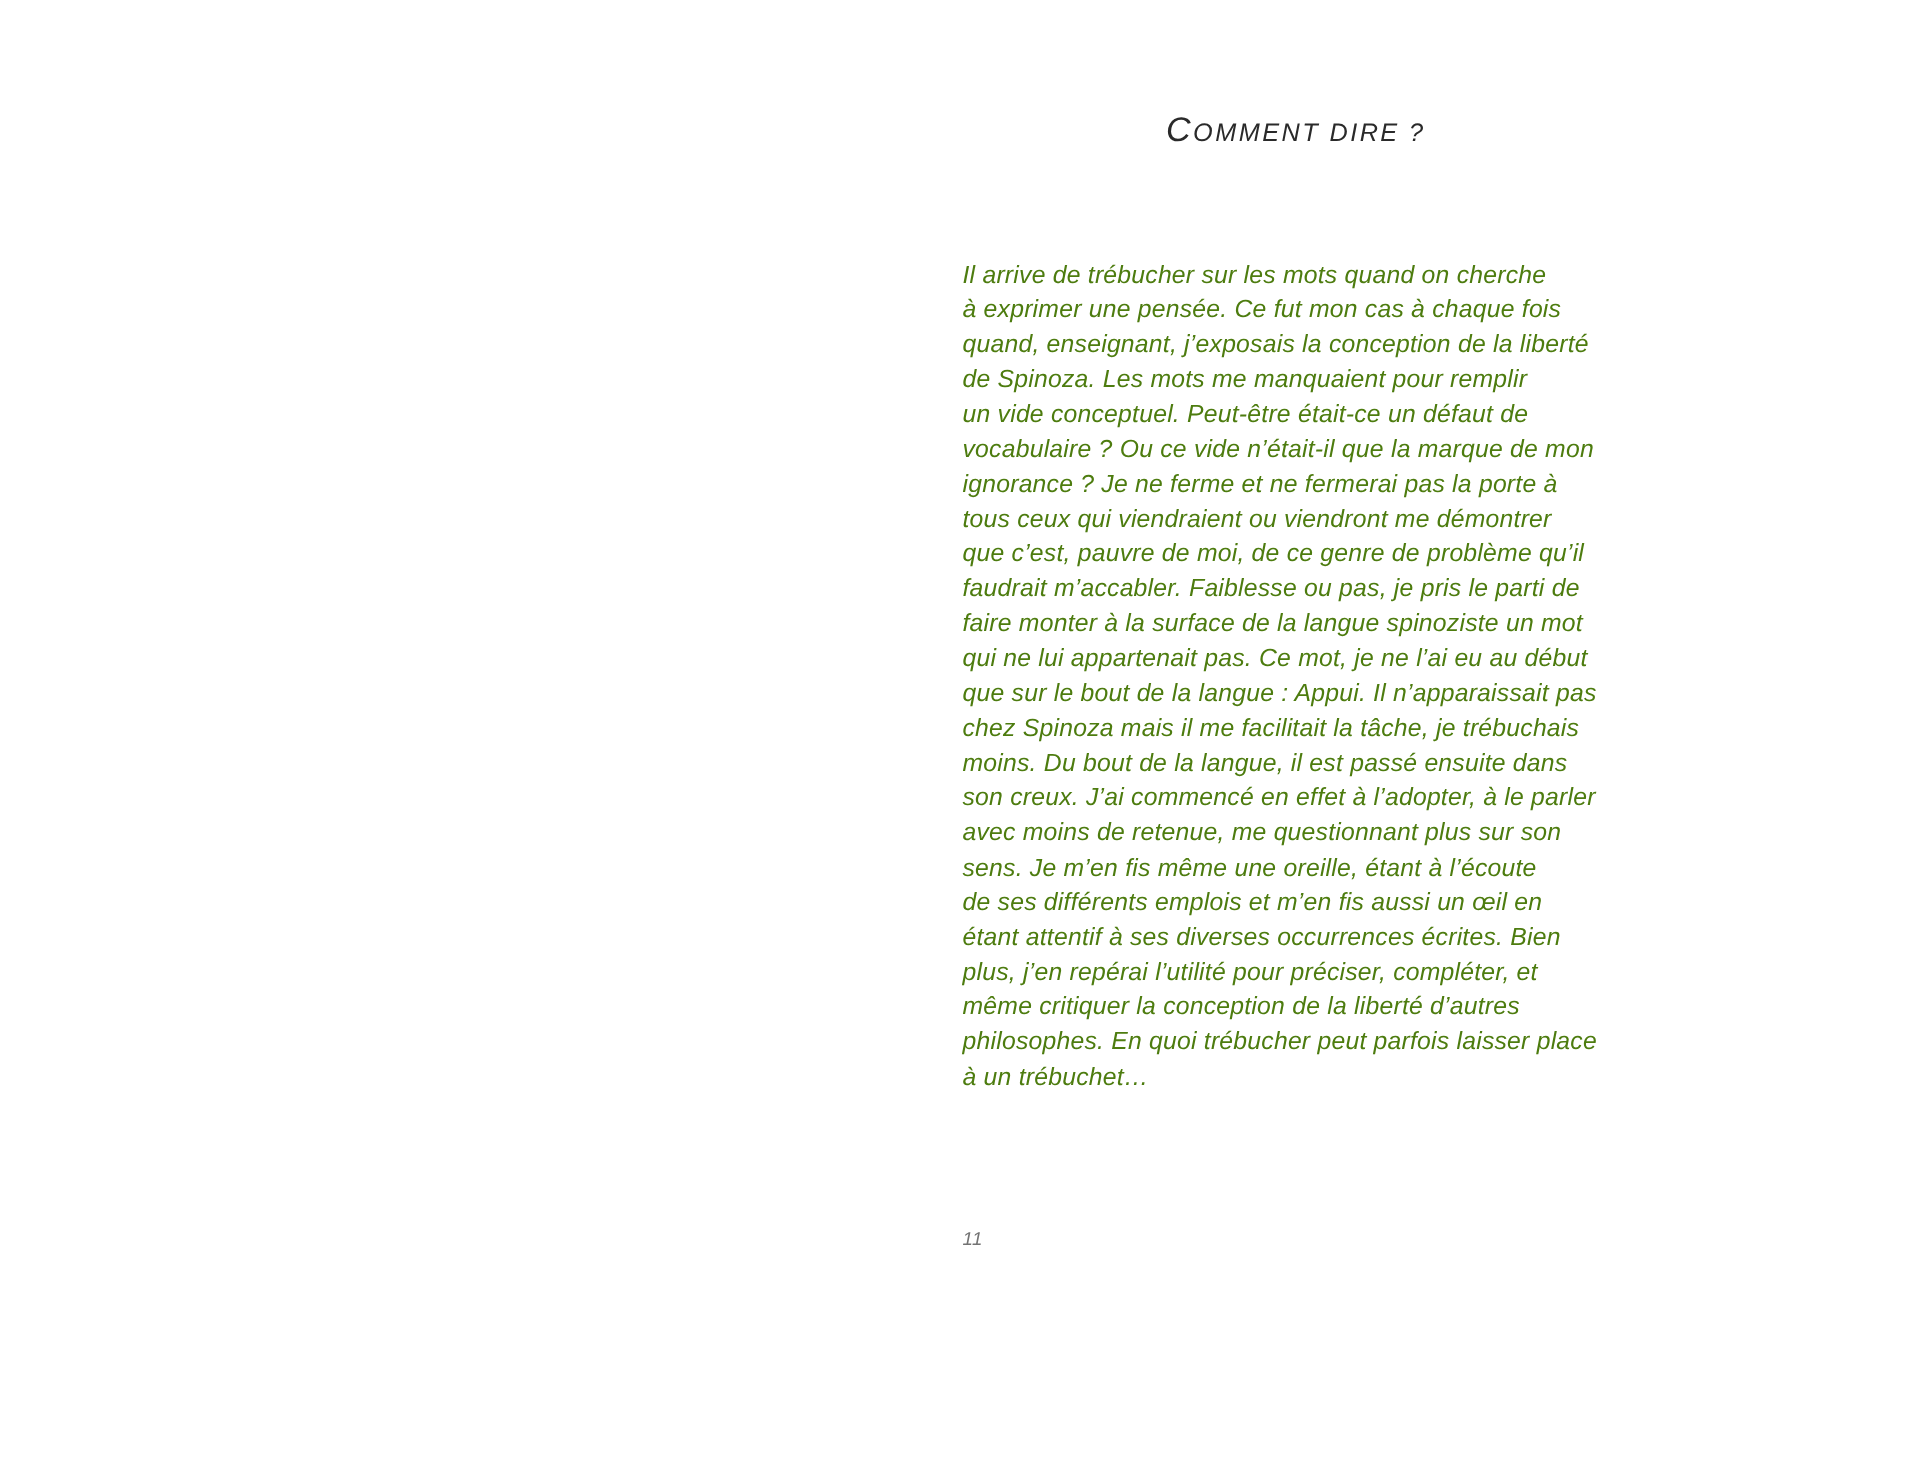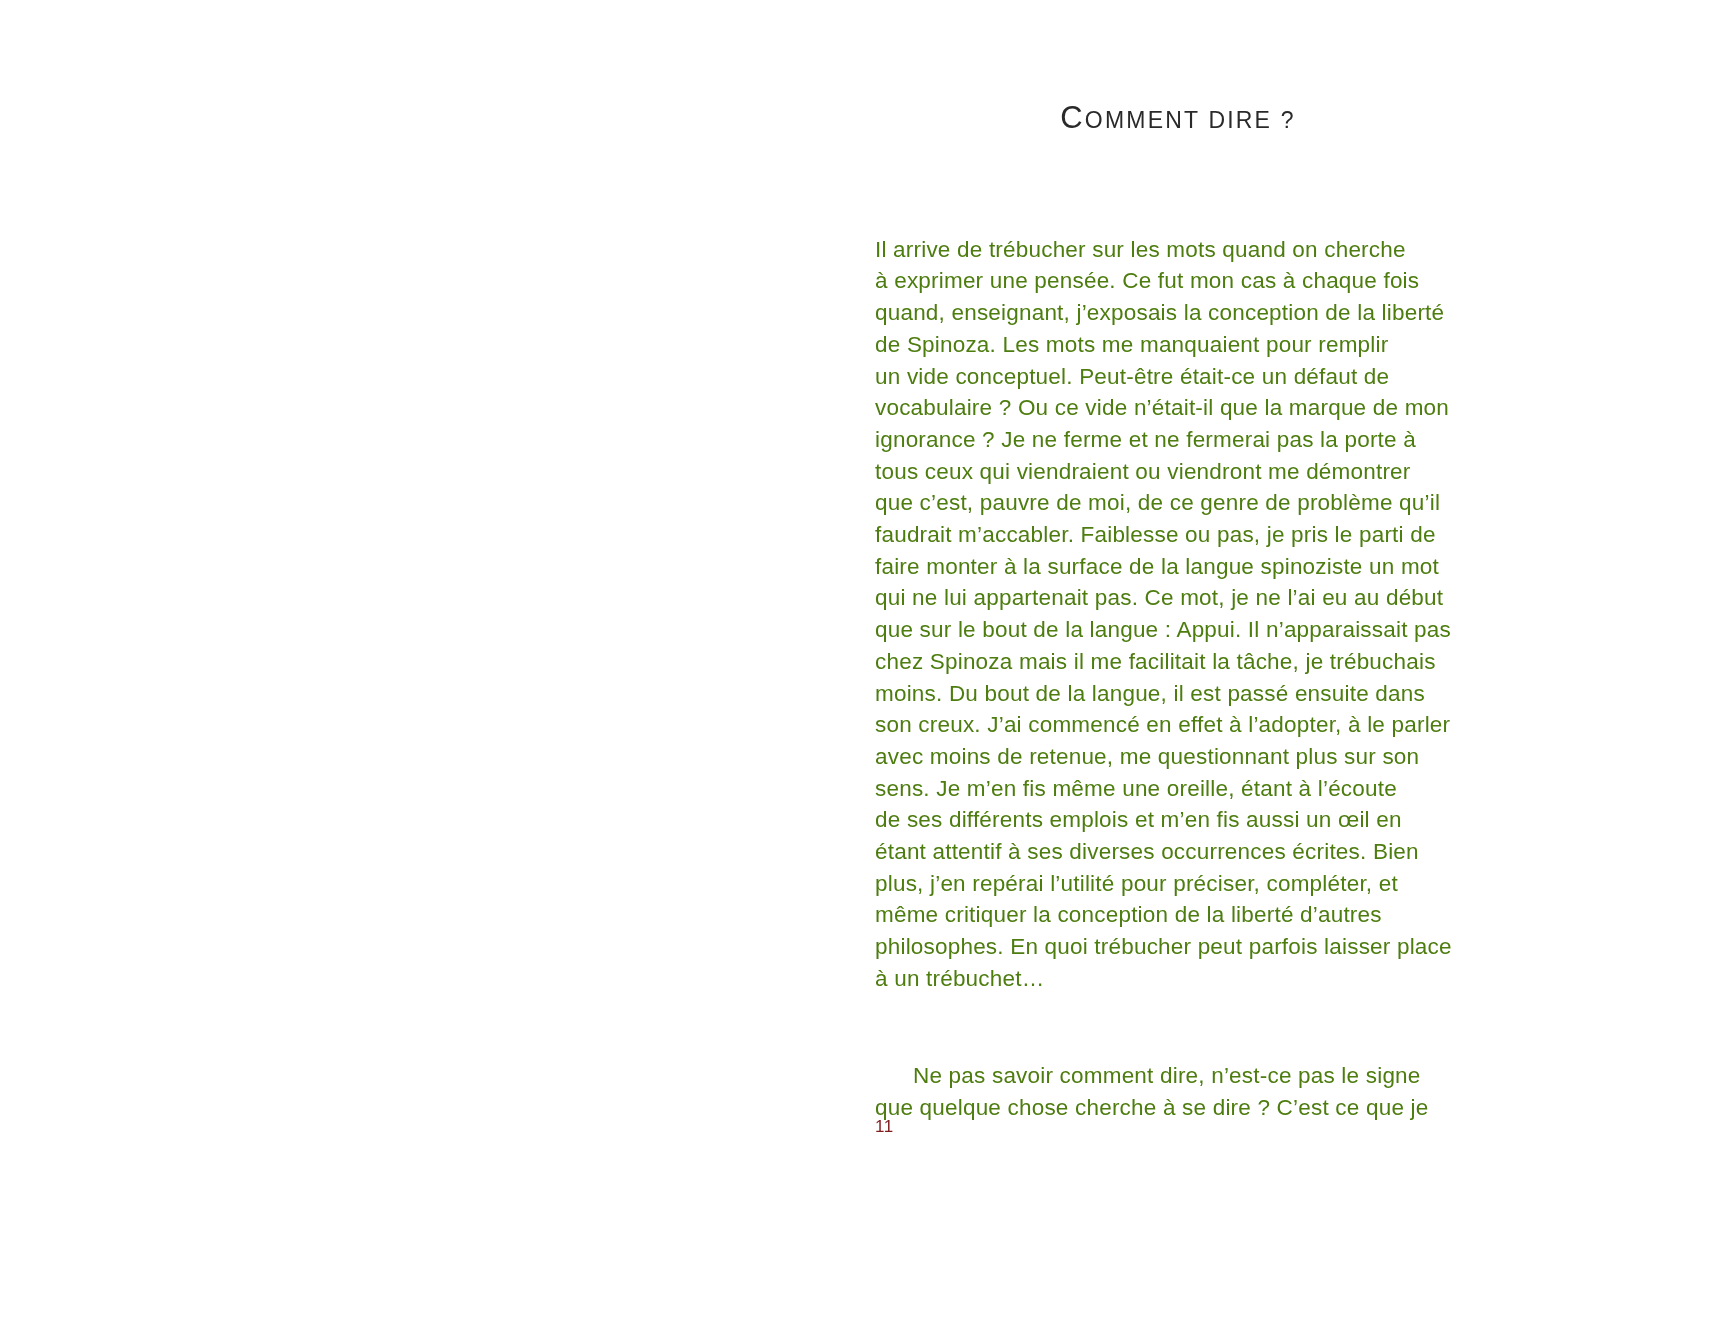--- a/index.html
+++ b/index.html
@@ -8,20 +8,21 @@
       background: #ffffff;
     }
     .book-page {
       position: relative;
       width: 1732px;
       height: 1338px;
       background: #ffffff;
       overflow: hidden;
       font-family: "Liberation Sans", sans-serif;
       color: #222222;
+      font-style: italic;
     }
     .text-column {
       position: absolute;
       left: 875px;
       top: 98px;
       width: 606px;
     }
     .chapter-title {
       text-align: center;
       font-size: 23px;
@@ -50,21 +51,21 @@
       margin-top: 34px;
       text-indent: 38px;
     }
     .page-number {
       position: absolute;
       left: 875px;
       top: 1117px;
       font-size: 17px;
       font-weight: 300;
       letter-spacing: 0.5px;
-      color: #7f1d1d;
+      color: #737373;
     }
   </style>
 </head>
 <body>
 
 <div class="book-page">
 
   <div class="text-column">
 
     <div class="chapter-title">Comment dire ?</div>
@@ -87,21 +88,19 @@
 moins. Du bout de la langue, il est passé ensuite dans
 son creux. J’ai commencé en effet à l’adopter, à le parler
 avec moins de retenue, me questionnant plus sur son
 sens. Je m’en fis même une oreille, étant à l’écoute
 de ses différents emplois et m’en fis aussi un œil en
 étant attentif à ses diverses occurrences écrites. Bien
 plus, j’en repérai l’utilité pour préciser, compléter, et
 même critiquer la conception de la liberté d’autres
 philosophes. En quoi trébucher peut parfois laisser place
 à un trébuchet…</div>
-      <div class="paragraph">Ne pas savoir comment dire, n’est-ce pas le signe
-que quelque chose cherche à se dire ? C’est ce que je</div>
     </div>
 
   </div>
 
   <div class="page-number">11</div>
 
 </div>
 
 </body></html>

